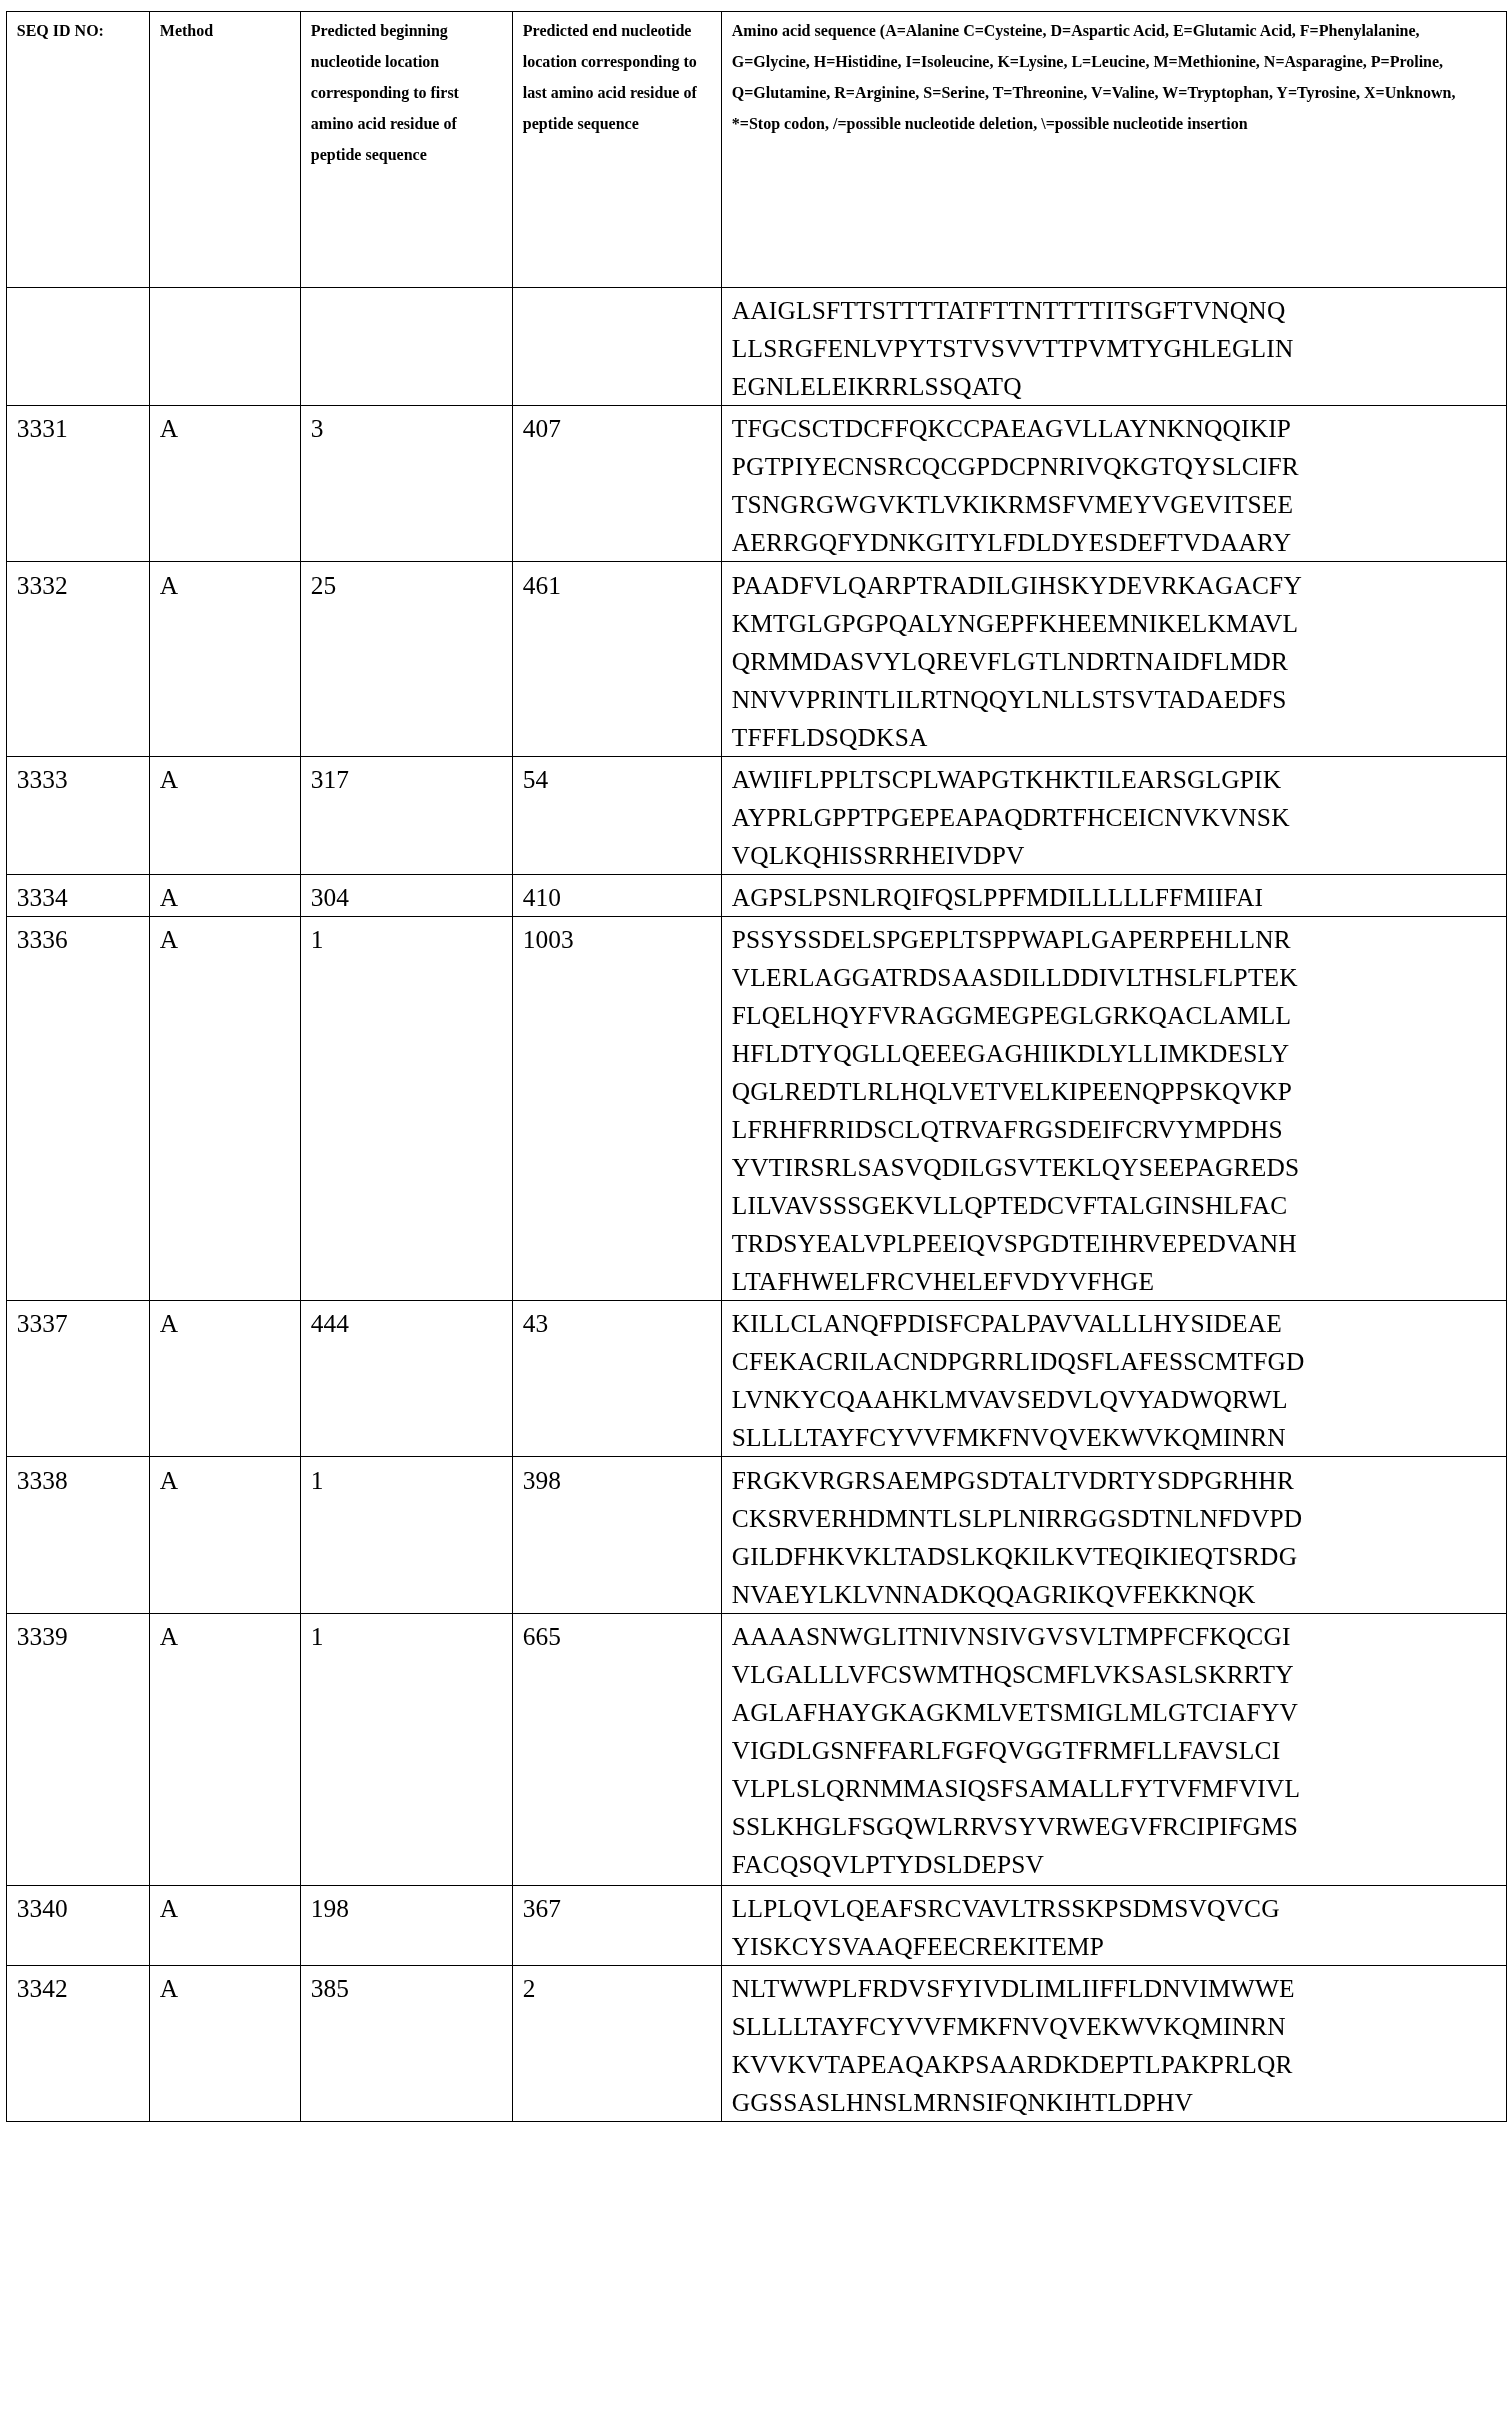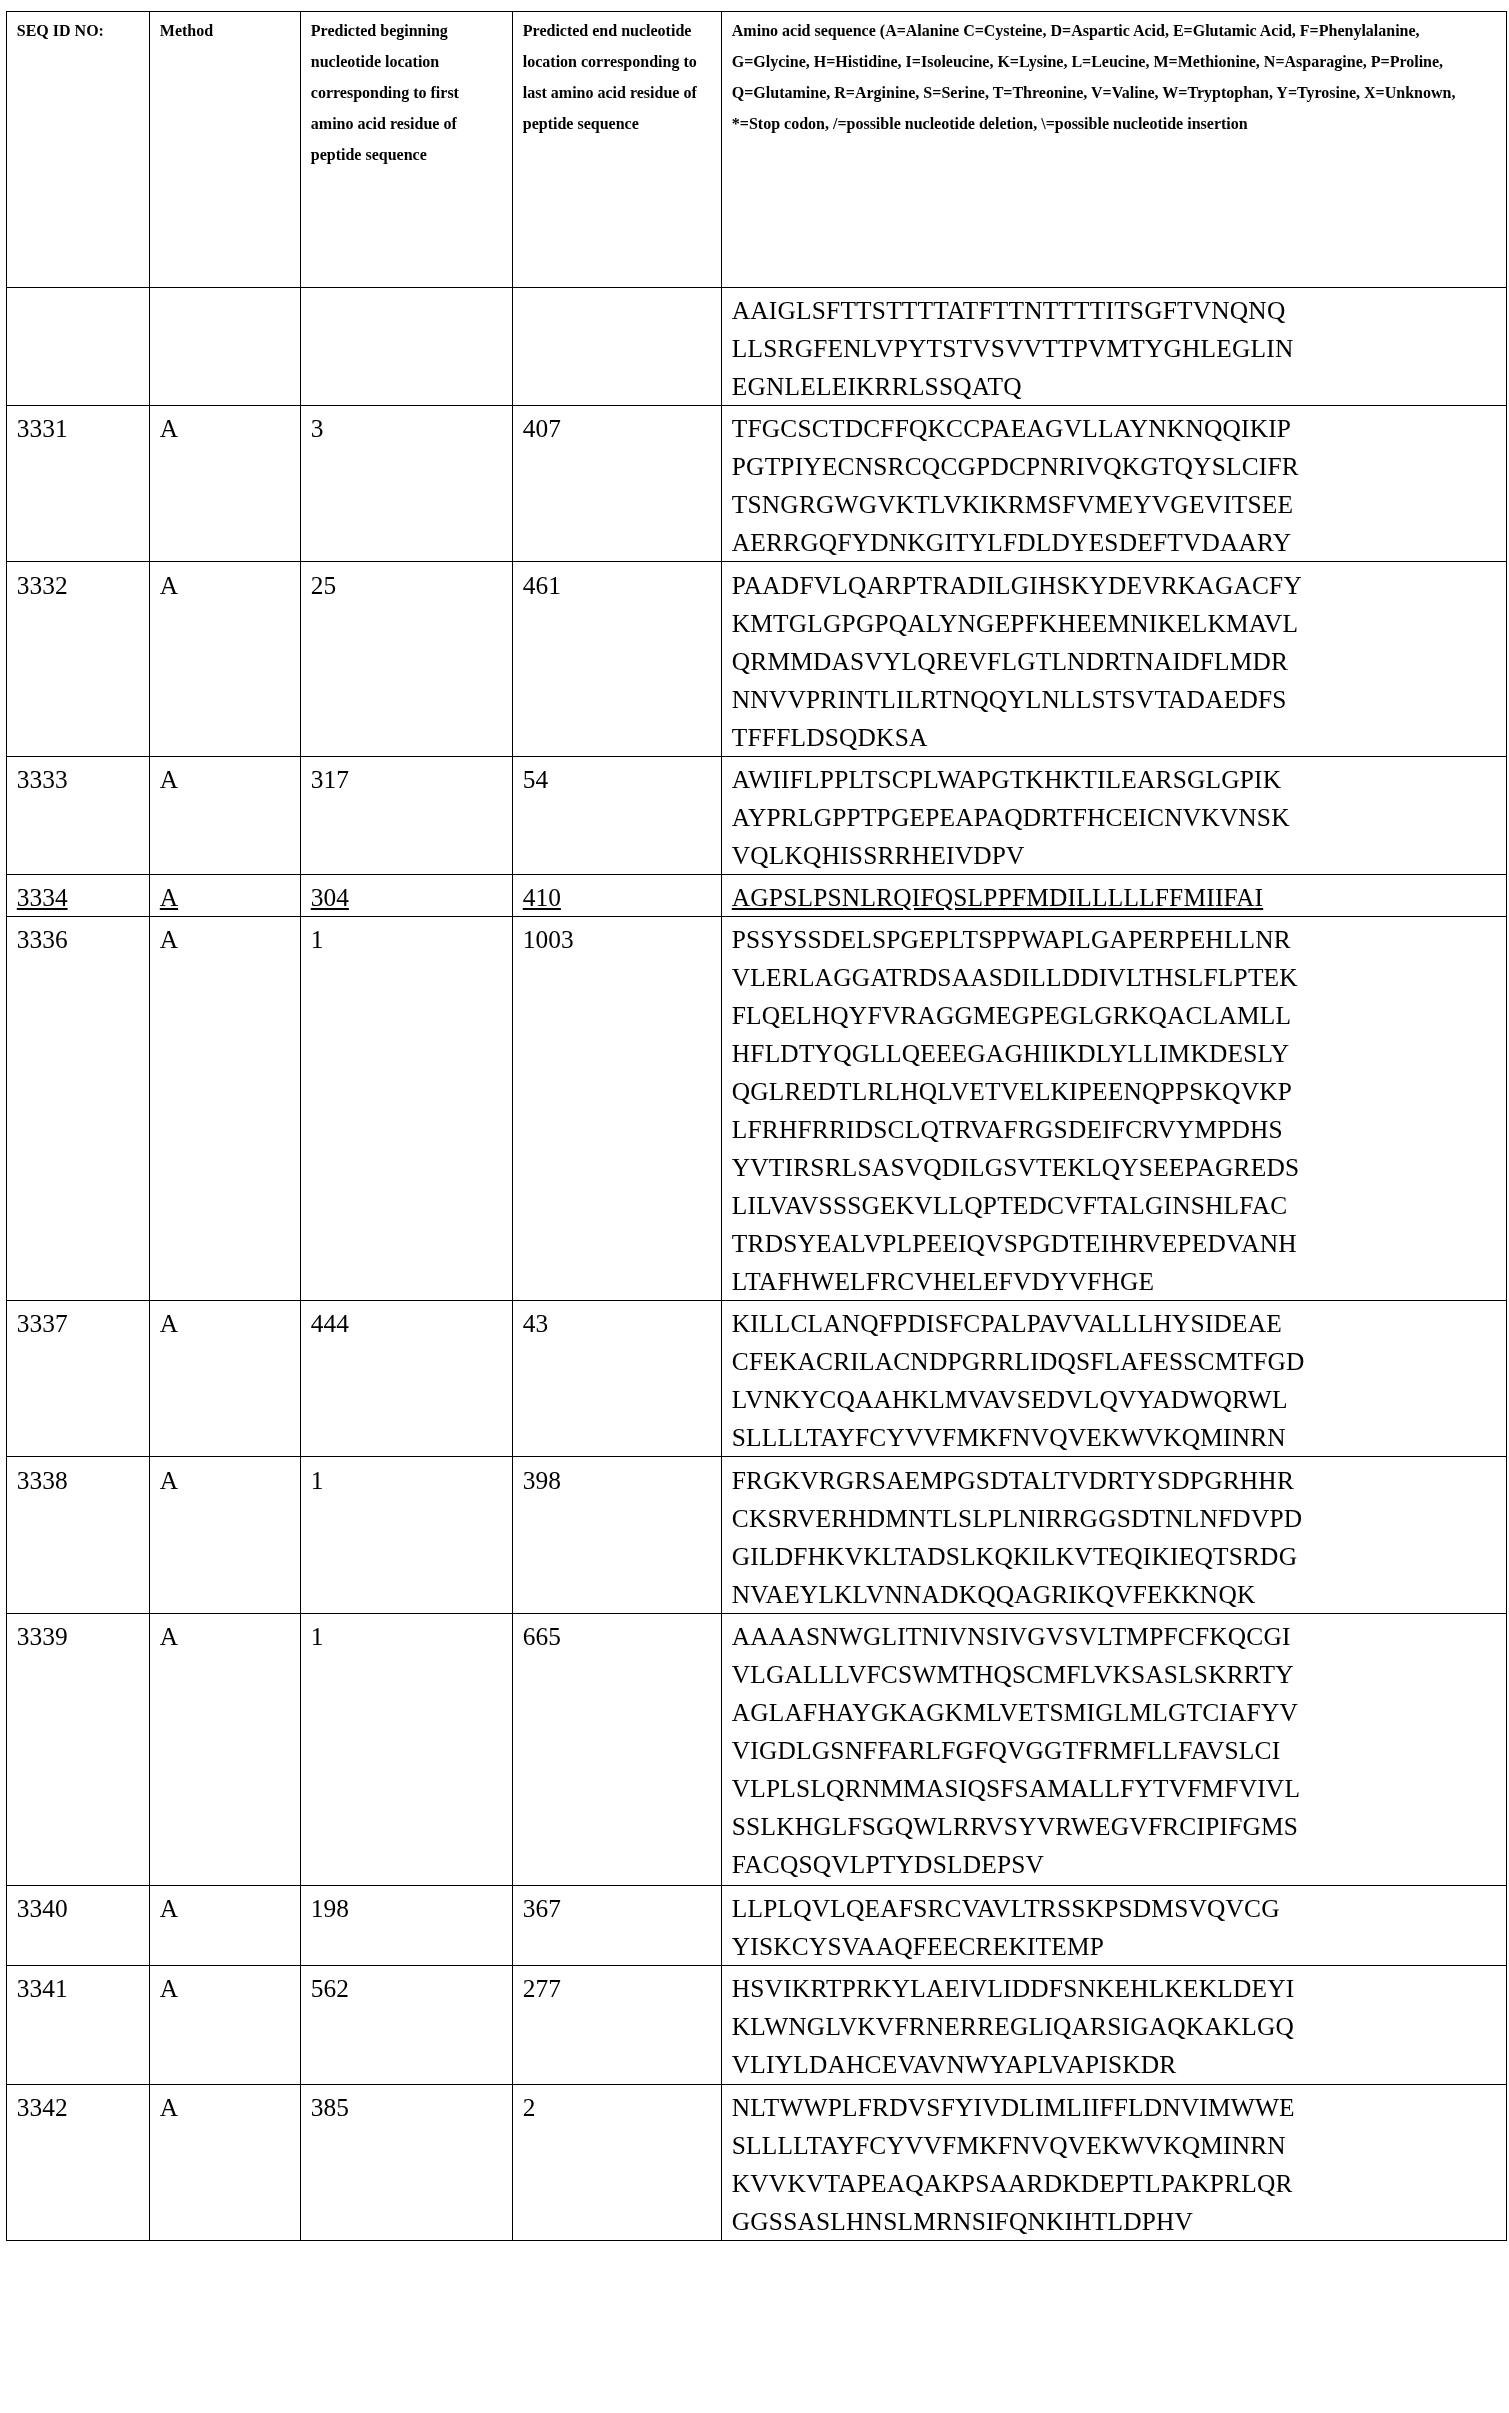--- a/index.html
+++ b/index.html
@@ -77,21 +77,21 @@
         <td>3333</td>
         <td>A</td>
         <td>317</td>
         <td>54</td>
         <td class="s">
           <span class="seqline">AWIIFLPPLTSCPLWAPGTKHKTILEARSGLGPIK</span>
           <span class="seqline">AYPRLGPPTPGEPEAPAQDRTFHCEICNVKVNSK</span>
           <span class="seqline">VQLKQHISSRRHEIVDPV</span>
         </td>
       </tr>
-      <tr style="height: 40px; text-decoration: underline;">
+      <tr style="height: 40px;">
         <td>3334</td>
         <td>A</td>
         <td>304</td>
         <td>410</td>
         <td class="s">
           <span class="seqline">AGPSLPSNLRQIFQSLPPFMDILLLLLFFMIIFAI</span>
         </td>
       </tr>
       <tr style="height: 381px;">
         <td>3336</td>
@@ -153,31 +153,20 @@
       <tr style="height: 77px;">
         <td>3340</td>
         <td>A</td>
         <td>198</td>
         <td>367</td>
         <td class="s">
           <span class="seqline">LLPLQVLQEAFSRCVAVLTRSSKPSDMSVQVCG</span>
           <span class="seqline">YISKCYSVAAQFEECREKITEMP</span>
         </td>
       </tr>
-      <tr style="height: 119px;">
-        <td>3341</td>
-        <td>A</td>
-        <td>562</td>
-        <td>277</td>
-        <td class="s">
-          <span class="seqline">HSVIKRTPRKYLAEIVLIDDFSNKEHLKEKLDEYI</span>
-          <span class="seqline">KLWNGLVKVFRNERREGLIQARSIGAQKAKLGQ</span>
-          <span class="seqline">VLIYLDAHCEVAVNWYAPLVAPISKDR</span>
-        </td>
-      </tr>
       <tr style="height: 155px;">
         <td>3342</td>
         <td>A</td>
         <td>385</td>
         <td>2</td>
         <td class="s">
           <span class="seqline">NLTWWPLFRDVSFYIVDLIMLIIFFLDNVIMWWE</span>
           <span class="seqline">SLLLLTAYFCYVVFMKFNVQVEKWVKQMINRN</span>
           <span class="seqline">KVVKVTAPEAQAKPSAARDKDEPTLPAKPRLQR</span>
           <span class="seqline">GGSSASLHNSLMRNSIFQNKIHTLDPHV</span>

